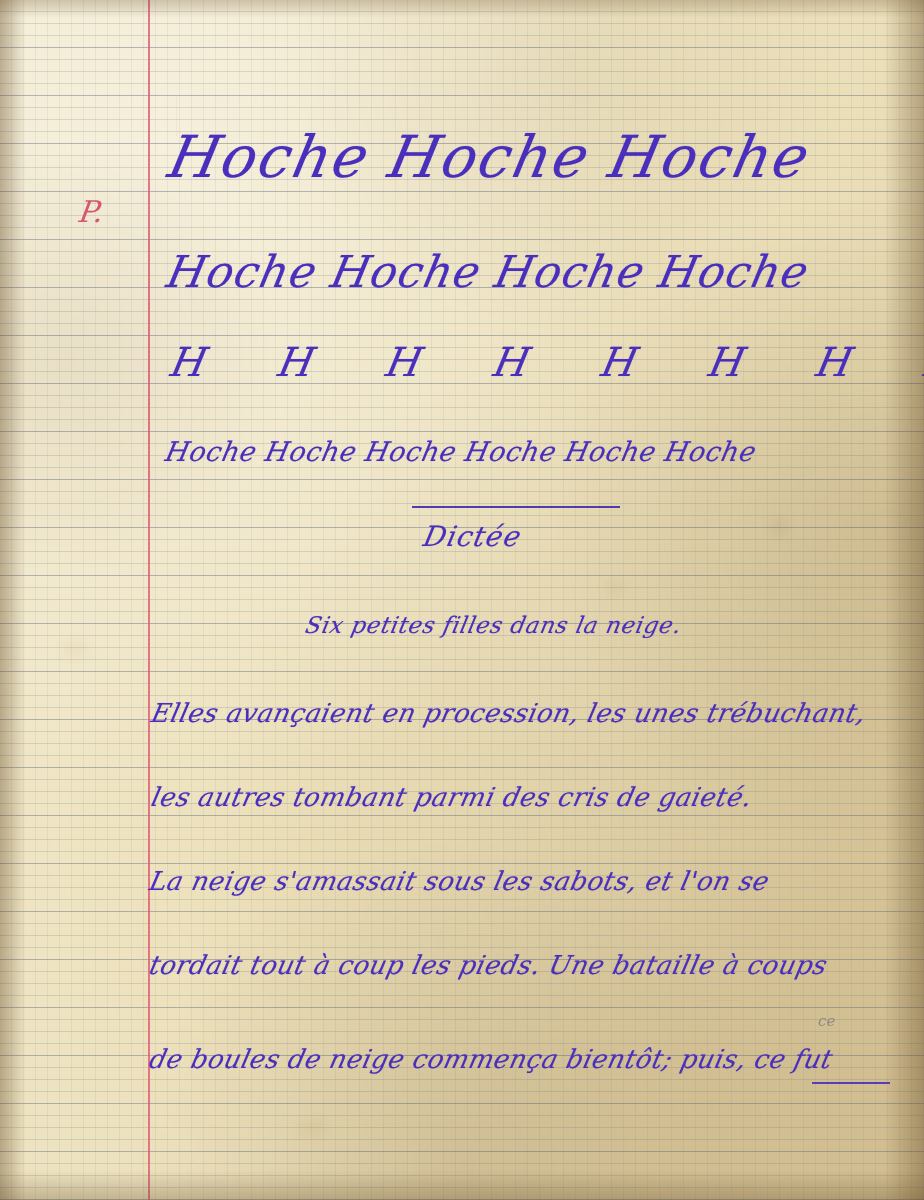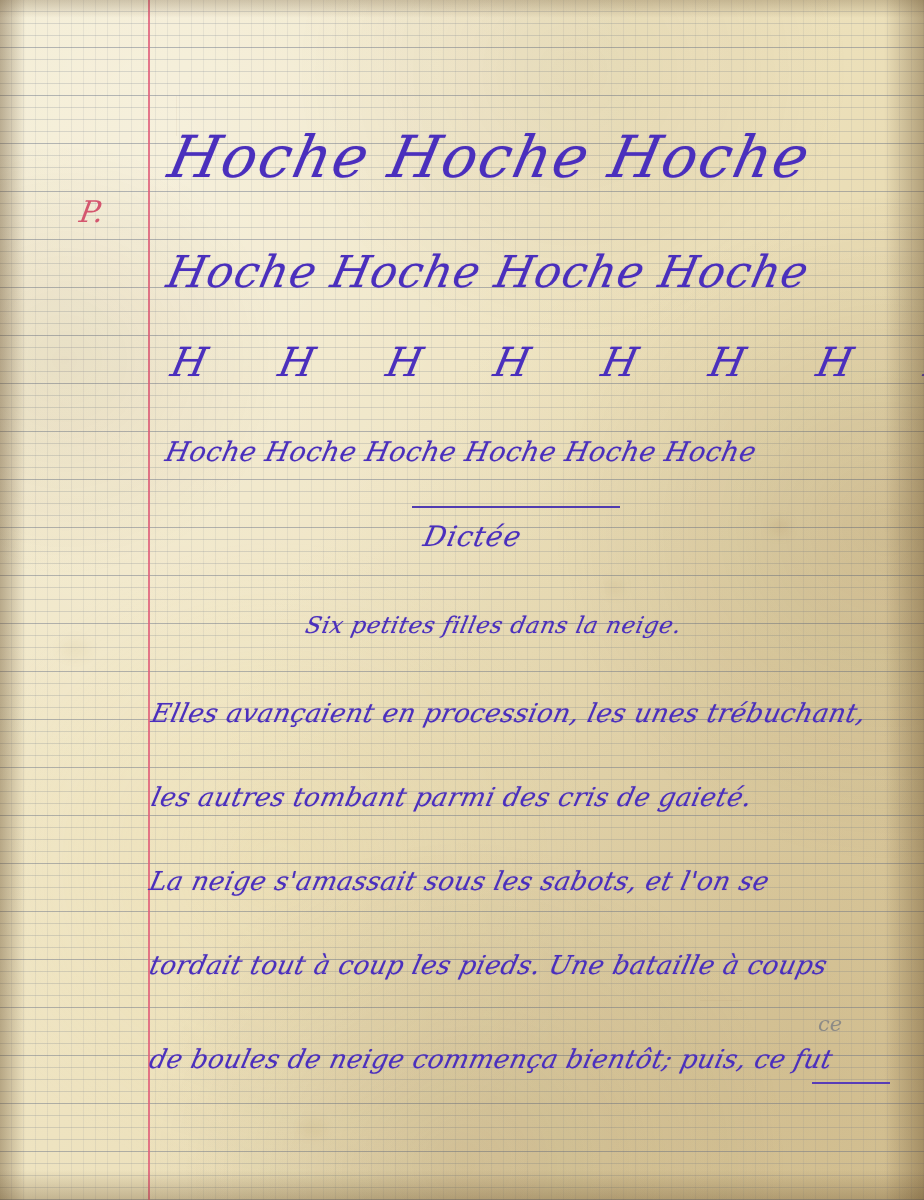--- a/index.html
+++ b/index.html
@@ -138,21 +138,21 @@
     font-family: "DejaVu Serif", serif;
     font-style: italic;
     white-space: nowrap;
   }
   .ink-pencil {
     position: absolute;
     color: #8d8b86;
     font-family: "DejaVu Serif", serif;
     font-style: italic;
     white-space: nowrap;
-    font-size: 21px;
+    font-size: 15px;
   }
   .word-row-1 {
     font-size: 58px;
     line-height: 1;
     transform: skewX(-12deg);
     letter-spacing: 2px;
   }
   .word-row-2 {
     font-size: 44px;
     line-height: 1;

